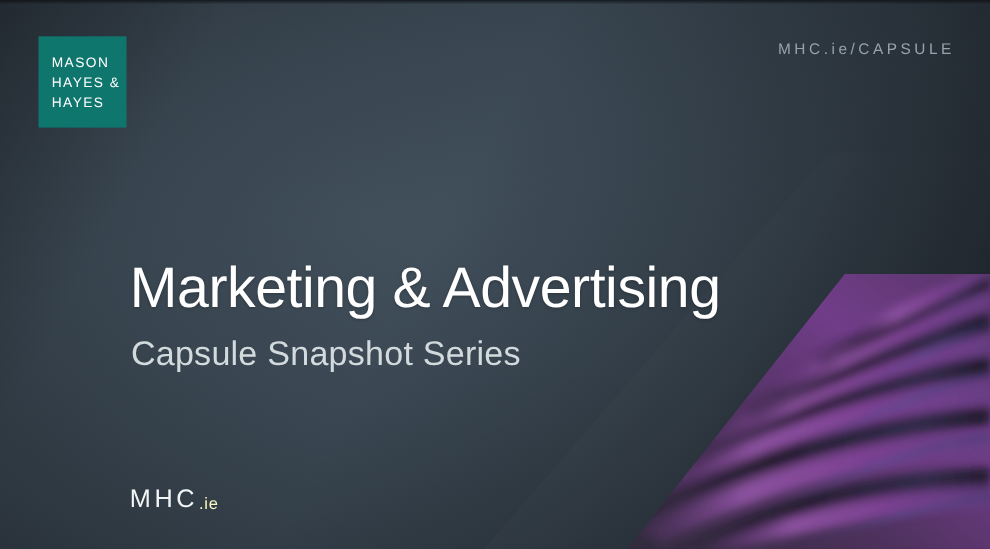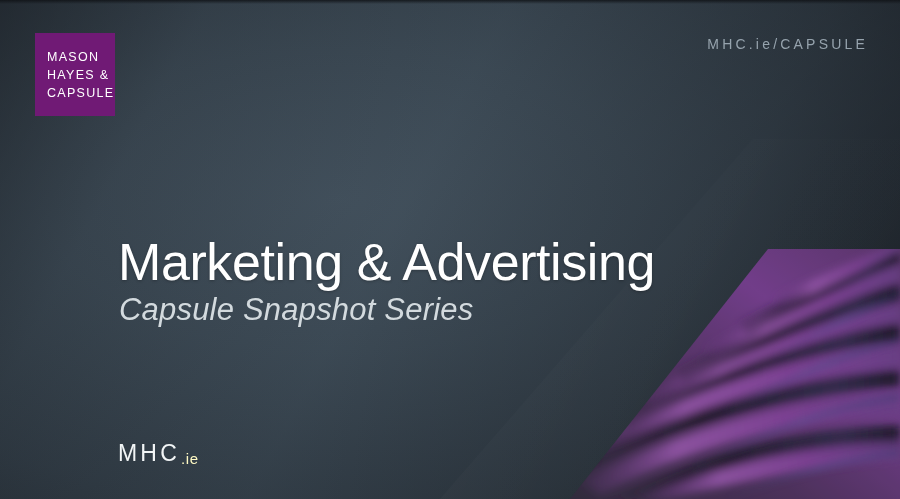--- a/index.html
+++ b/index.html
@@ -73,21 +73,21 @@
   }
   .wave-art svg { display: block; width: 100%; height: 100%; }
 
   
   .logo-mark {
     position: absolute;
     left: 35px;
     top: 33px;
     width: 80px;
     height: 83px;
-    background: #701a75;
+    background: #0f766e;
     display: flex;
     flex-direction: column;
     justify-content: center;
     padding-left: 12px;
     box-sizing: border-box;
   }
   .logo-line {
     color: #ffffff;
     font-size: 12.5px;
     line-height: 18px;
@@ -116,25 +116,24 @@
     color: #ffffff;
     font-size: 52px;
     font-weight: 400;
     letter-spacing: -0.4px;
     white-space: nowrap;
     text-shadow: 0 1px 3px rgba(0,0,0,0.25);
   }
   .subtitle {
     position: absolute;
     left: 119px;
-    top: 292px;
+    top: 304px;
     color: #d3dade;
     font-size: 31px;
     font-weight: 300;
-    font-style: italic;
     letter-spacing: 0.2px;
     white-space: nowrap;
   }
 
   
   .wordmark {
     position: absolute;
     left: 118px;
     top: 440px;
     display: flex;
@@ -223,21 +222,21 @@
         <path d="M200,104 C250,78 295,56 330,40 L330,48 C298,64 256,84 206,110 Z" fill="url(#gBlue)"></path>
       </g>
 
       <rect x="0" y="0" width="330" height="250" fill="#161a1f" opacity="0.20" style="mix-blend-mode:multiply"></rect>
     </svg>
   </div>
 
   <div class="logo-mark">
     <div class="logo-line">MASON</div>
     <div class="logo-line">HAYES &amp;</div>
-    <div class="logo-line">CAPSULE</div>
+    <div class="logo-line">HAYES</div>
   </div>
 
   <div class="corner-label">MHC.ie/CAPSULE</div>
 
   <div class="title">Marketing &amp; Advertising</div>
   <div class="subtitle">Capsule Snapshot Series</div>
 
   <div class="wordmark">
     <span class="wordmark-main">MHC</span>
     <span class="wordmark-suffix">.ie</span>

